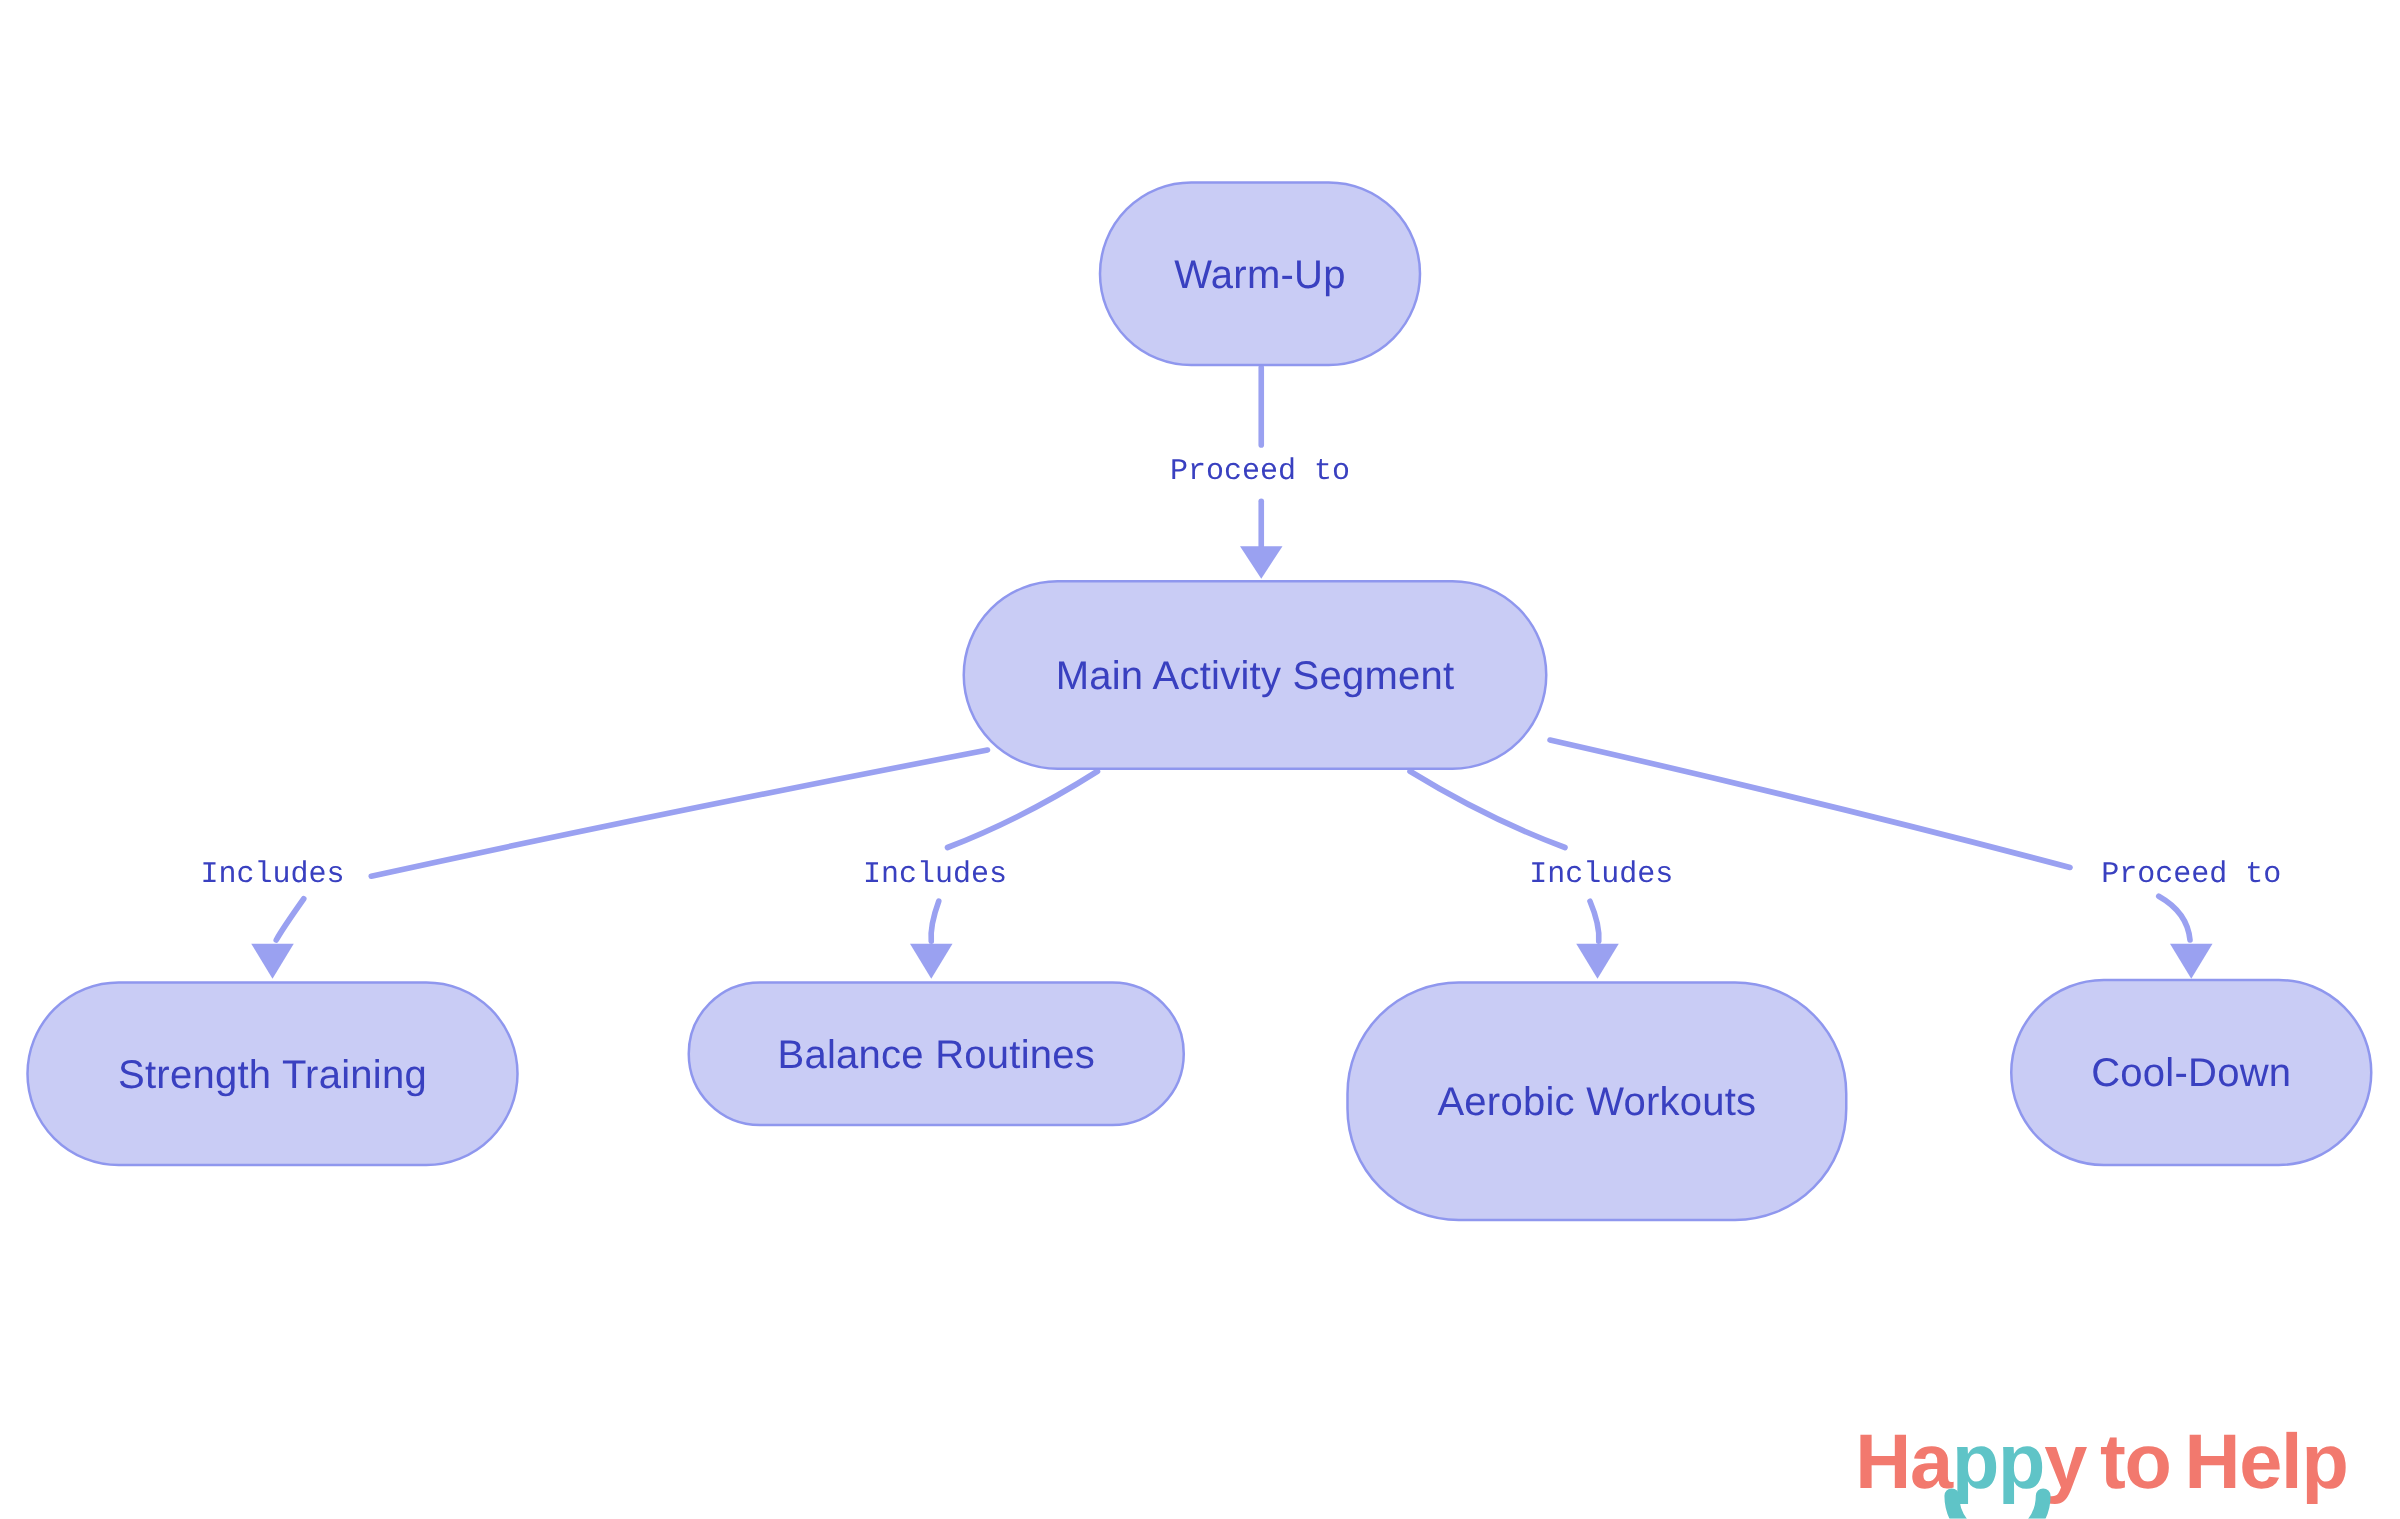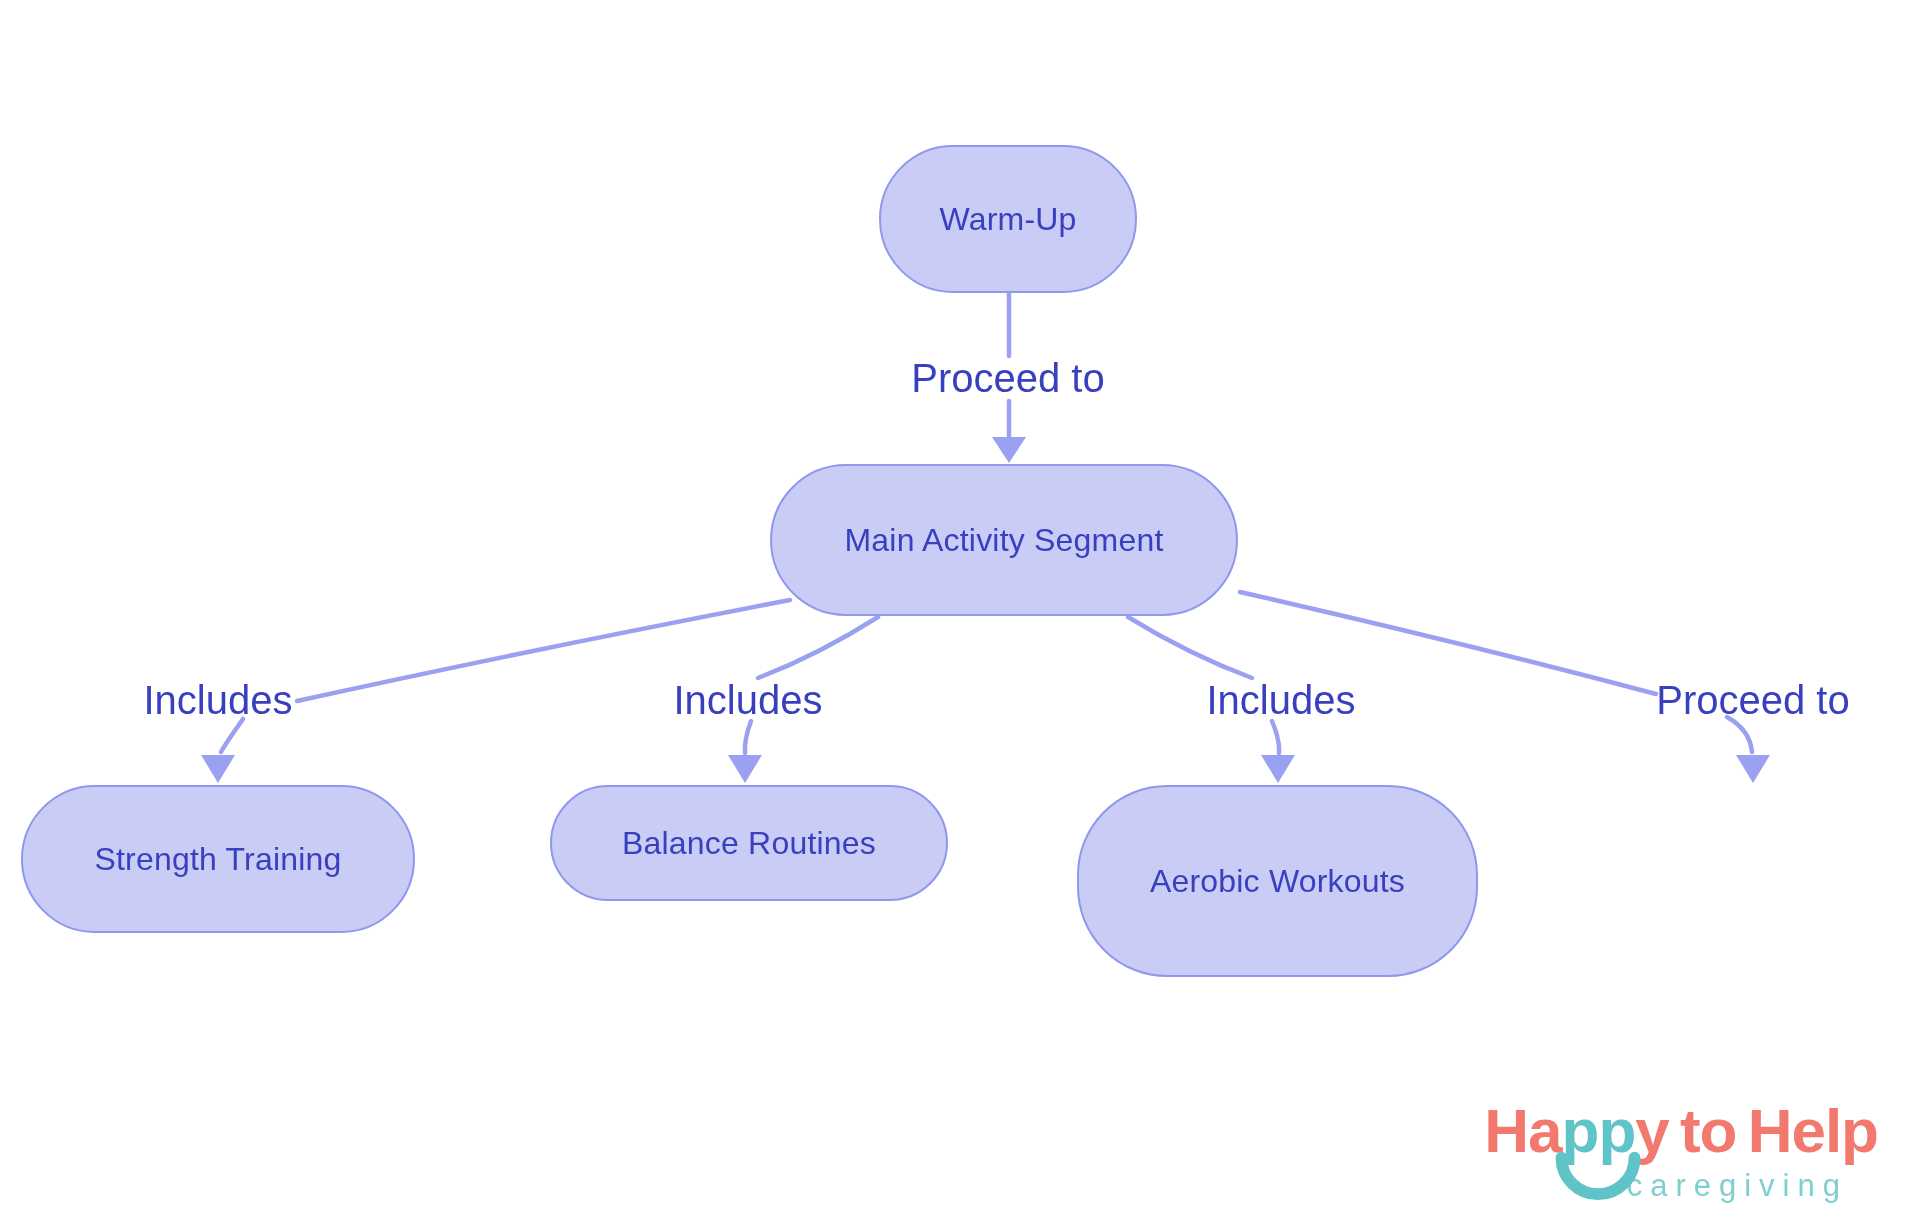--- a/index.html
+++ b/index.html
@@ -47,22 +47,23 @@
   .node-main      { left: 770px;  top: 464px; width: 468px; height: 152px; }
   .node-strength  { left: 21px;   top: 785px; width: 394px; height: 148px; }
   .node-balance   { left: 550px;  top: 785px; width: 398px; height: 116px; }
   .node-aerobic   { left: 1077px; top: 785px; width: 401px; height: 192px; }
   .node-cool-down { left: 1608px; top: 783px; width: 290px; height: 150px; }
   
   .edge-label {
     position: absolute;
     transform: translate(-50%, -50%);
     color: var(--text, #3940c0);
-    font-size: 40px;
+    font-size: 24px;
     white-space: nowrap;
+    font-family: Liberation Mono, monospace;
   }
   .label-proceed-top { left: 1008px; top: 378px; }
   .label-includes-1  { left: 218px;  top: 700px; }
   .label-includes-2  { left: 748px;  top: 700px; }
   .label-includes-3  { left: 1281px; top: 700px; }
   .label-proceed-2   { left: 1753px; top: 700px; }
   
   .logo {
     position: absolute;
     right: 42px;
@@ -139,29 +140,29 @@
       <path class="edge" d="M1727 717 Q1750 730 1752 752"></path>
       <polygon class="arrowhead" points="1736,755 1770,755 1753,783"></polygon>
     </g>
   </svg>
 
   <div class="node node-main">Main Activity Segment</div>
   <div class="node node-warm-up">Warm-Up</div>
   <div class="node node-strength">Strength Training</div>
   <div class="node node-balance">Balance Routines</div>
   <div class="node node-aerobic">Aerobic Workouts</div>
+  <div class="node node-cool-down">Cool-Down</div>
 
   <div class="edge-label label-proceed-top">Proceed to</div>
   <div class="edge-label label-includes-1">Includes</div>
   <div class="edge-label label-includes-2">Includes</div>
   <div class="edge-label label-includes-3">Includes</div>
   <div class="edge-label label-proceed-2">Proceed to</div>
 
   <div class="logo">
     <div class="logo-main">
       <span class="logo-coral">Ha</span><span class="logo-pp"><span class="logo-teal">pp</span><svg class="smile-svg" viewBox="0 0 80 40">
             <path d="M 6 2 A 34 34 0 0 0 74 2"></path>
           </svg></span><span class="logo-coral">y</span><span class="logo-coral logo-to">to</span><span class="logo-coral">Help</span>
     </div>
-    <div class="logo-sub">caregiving</div>
   </div>
 
 </div>
 
 </body></html>

